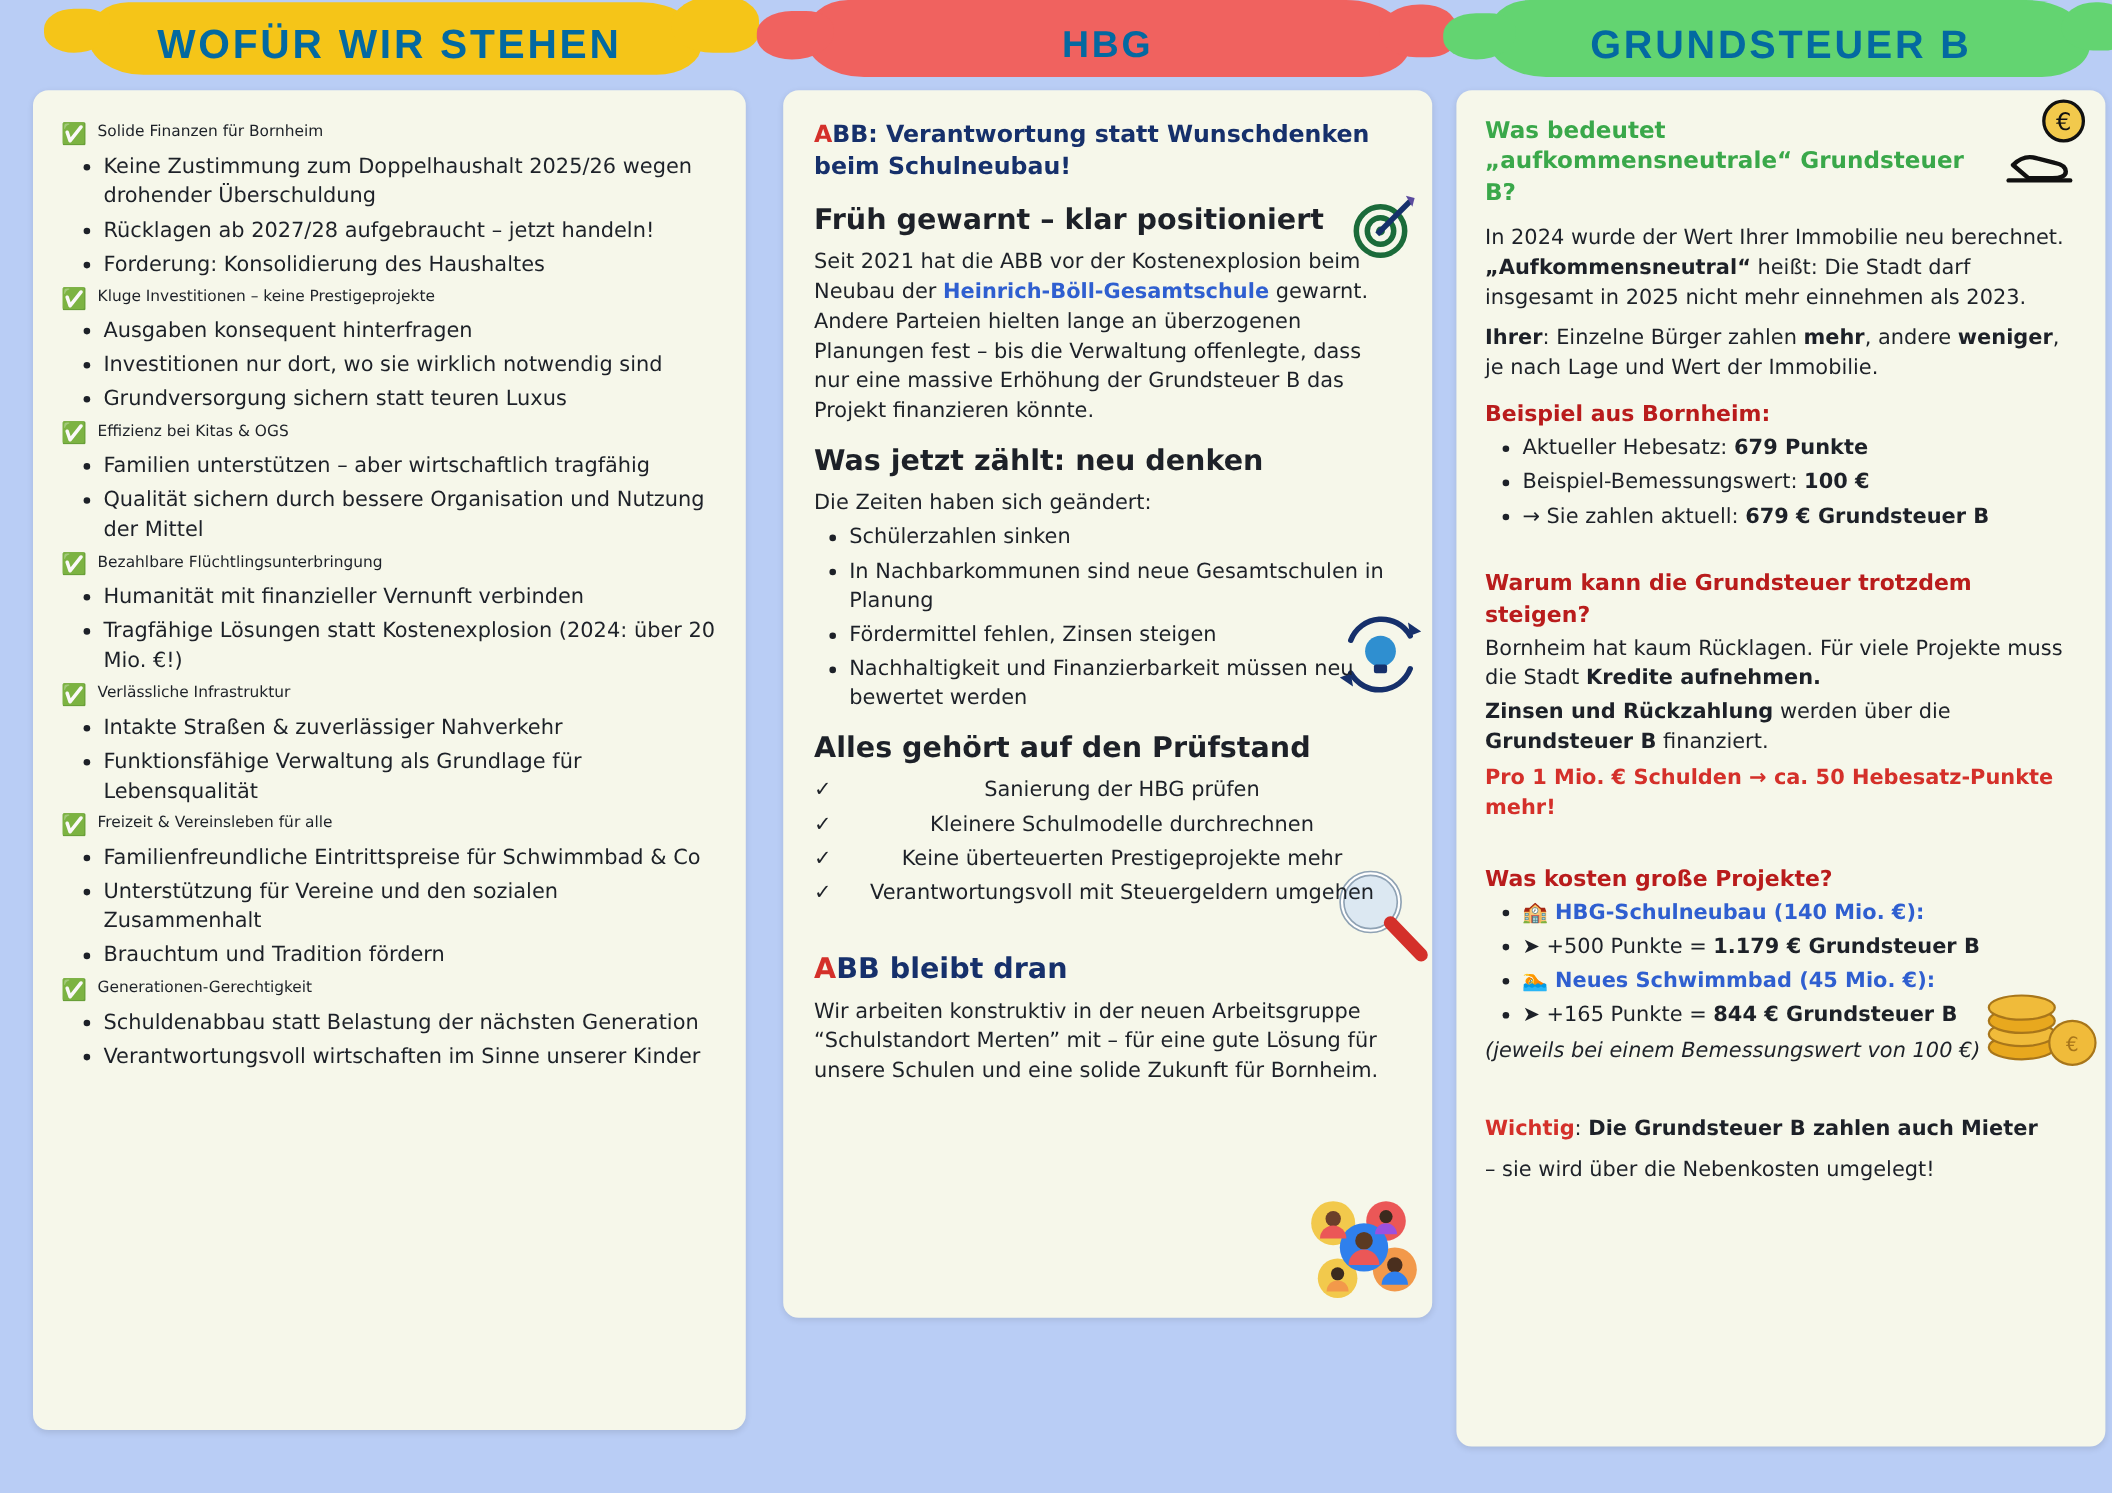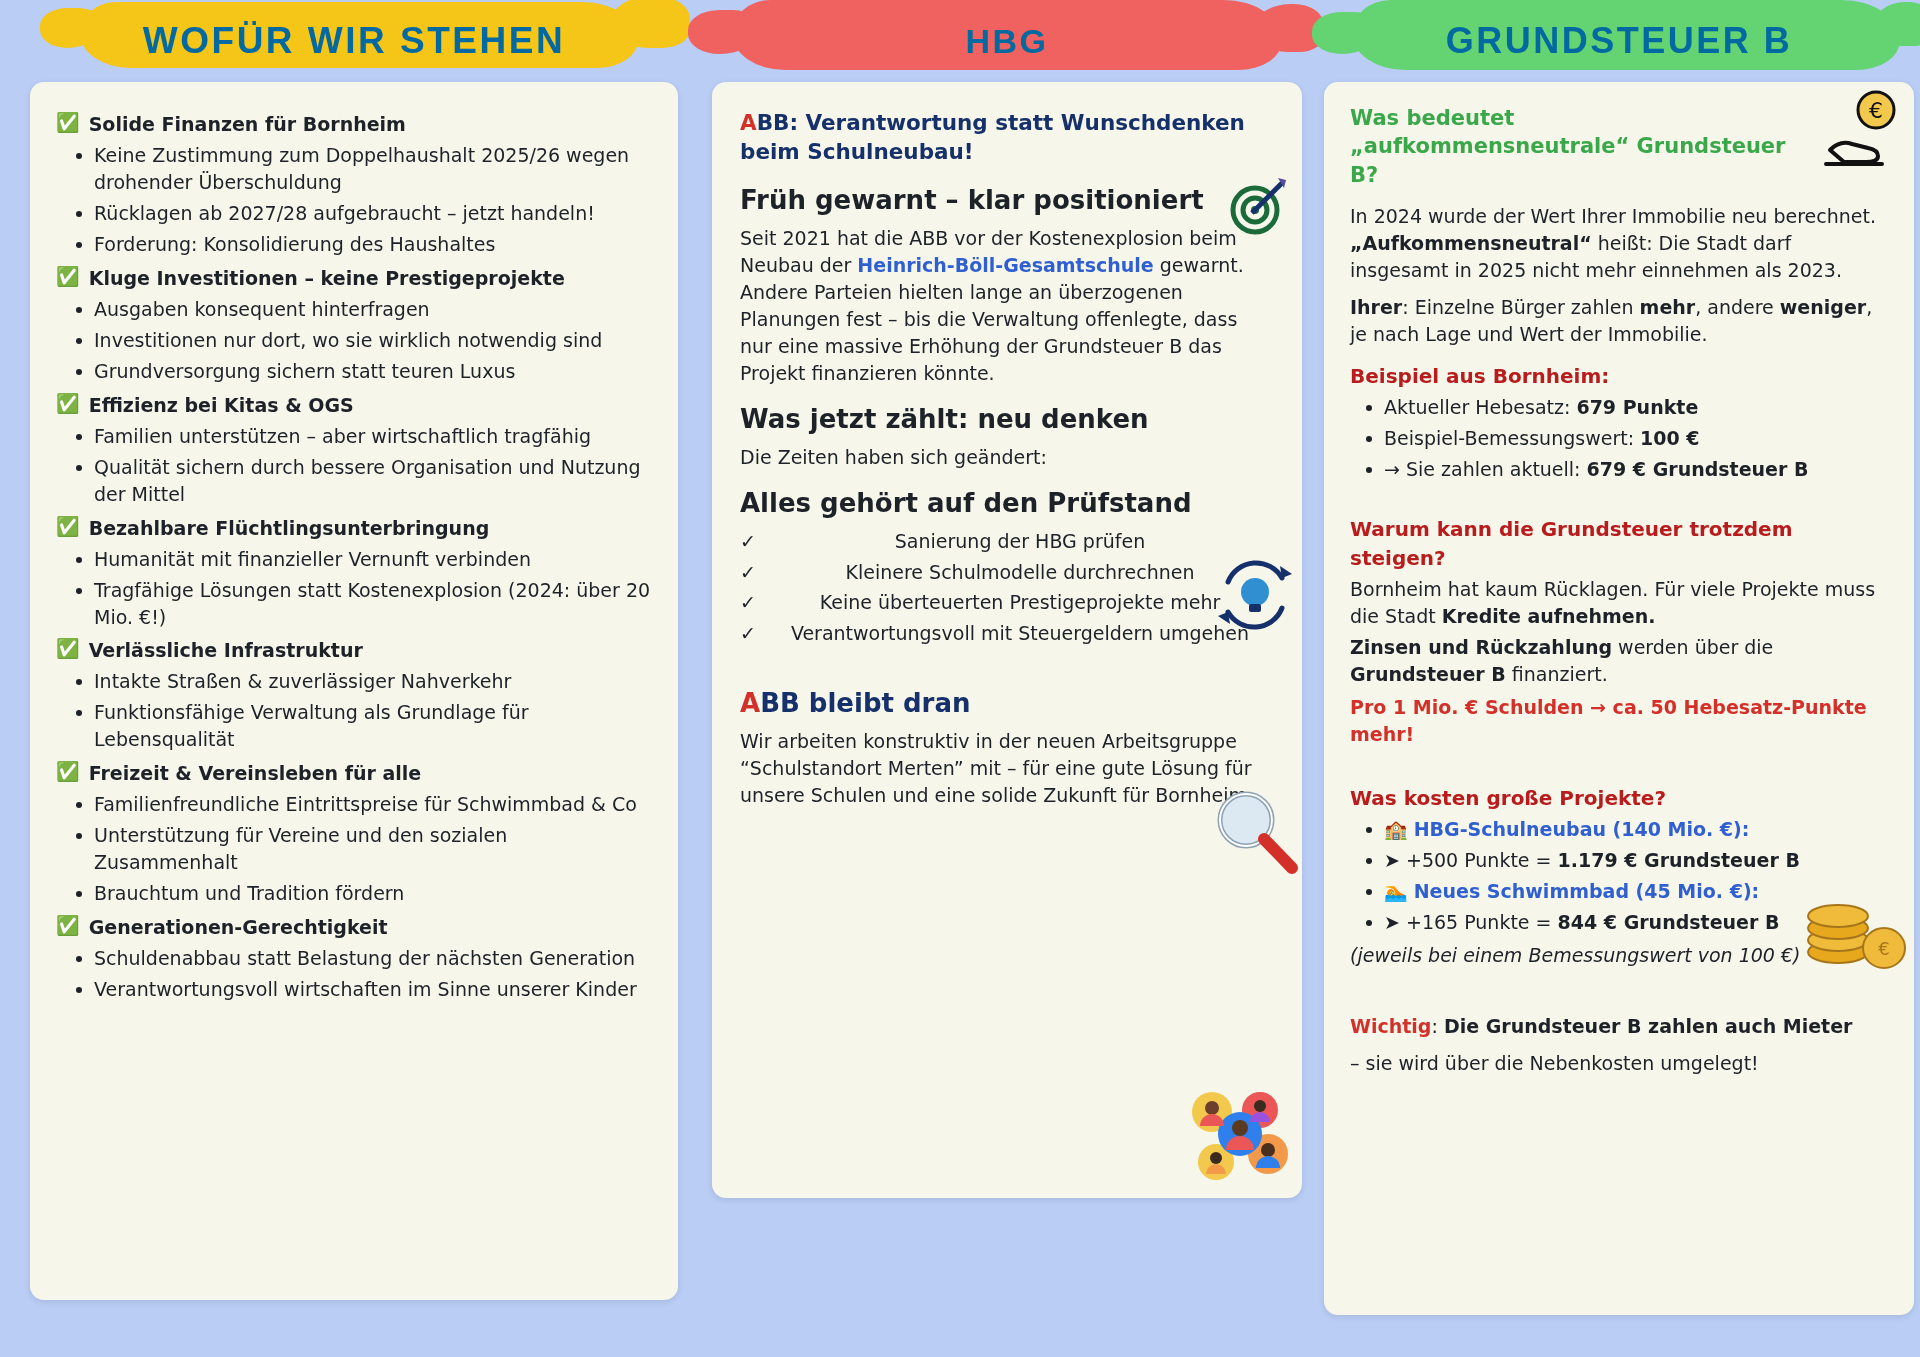--- a/index.html
+++ b/index.html
@@ -81,21 +81,21 @@
     font-size: 19px;
     line-height: 1.42;
   }
   .card-1 { height: 1218px; }
   .card-2 { height: 1116px; padding: 26px 28px; }
   .card-3 { height: 1233px; padding: 22px 26px; }
 
   
   .ckline { display:flex; align-items:flex-start; gap:9px; margin: 7px 0 2px 0; }
   .ck { color:#2ea84f; font-size:19px; line-height:1.2; flex:0 0 auto; }
-  .ckline b { font-weight: 700; font-size: 19px; }
+  .ckline b { font-weight: 400; font-size: 14px; }
   ul.bul { list-style: none; margin: 2px 0 6px 0; padding: 0 0 0 16px; }
   ul.bul > li {
     position: relative;
     padding-left: 22px;
     margin: 4px 0;
     font-size: 19px;
   }
   ul.bul > li::before {
     content: "";
     position: absolute;
@@ -239,20 +239,26 @@
         <svg width="86" height="86" viewBox="0 0 86 86">
           <path d="M16 30 A30 30 0 0 1 70 26" fill="none" stroke="#16306b" stroke-width="5" stroke-linecap="round"></path>
           <path d="M70 26 l-2 -12 l12 8 z" fill="#16306b"></path>
           <path d="M70 56 A30 30 0 0 1 16 60" fill="none" stroke="#16306b" stroke-width="5" stroke-linecap="round"></path>
           <path d="M16 60 l2 12 l-12 -8 z" fill="#16306b"></path>
           <circle cx="43" cy="40" r="14" fill="#2f8fd0"></circle>
           <rect x="37" y="52" width="12" height="8" rx="2" fill="#16306b"></rect>
         </svg>
       </div>
 
+      <ul class="bul" style="padding-left:10px;">
+        <li>Schülerzahlen sinken</li>
+        <li>In Nachbarkommunen sind neue Gesamtschulen in Planung</li>
+        <li>Fördermittel fehlen, Zinsen steigen</li>
+        <li>Nachhaltigkeit und Finanzierbarkeit müssen neu bewertet werden</li>
+      </ul>
 
       <div class="sub">Alles gehört auf den Prüfstand</div>
 
       <div class="ico" style="right:0px; top:700px; width:96px; height:96px;">
         <svg width="96" height="96" viewBox="0 0 96 96">
           <circle cx="40" cy="38" r="26" fill="#dce8f2" stroke="#8fa2b4" stroke-width="5"></circle>
           <circle cx="40" cy="38" r="26" fill="none" stroke="#ffffff" stroke-width="2"></circle>
           <line x1="58" y1="57" x2="86" y2="86" stroke="#d4302a" stroke-width="12" stroke-linecap="round"></line>
         </svg>
       </div>

